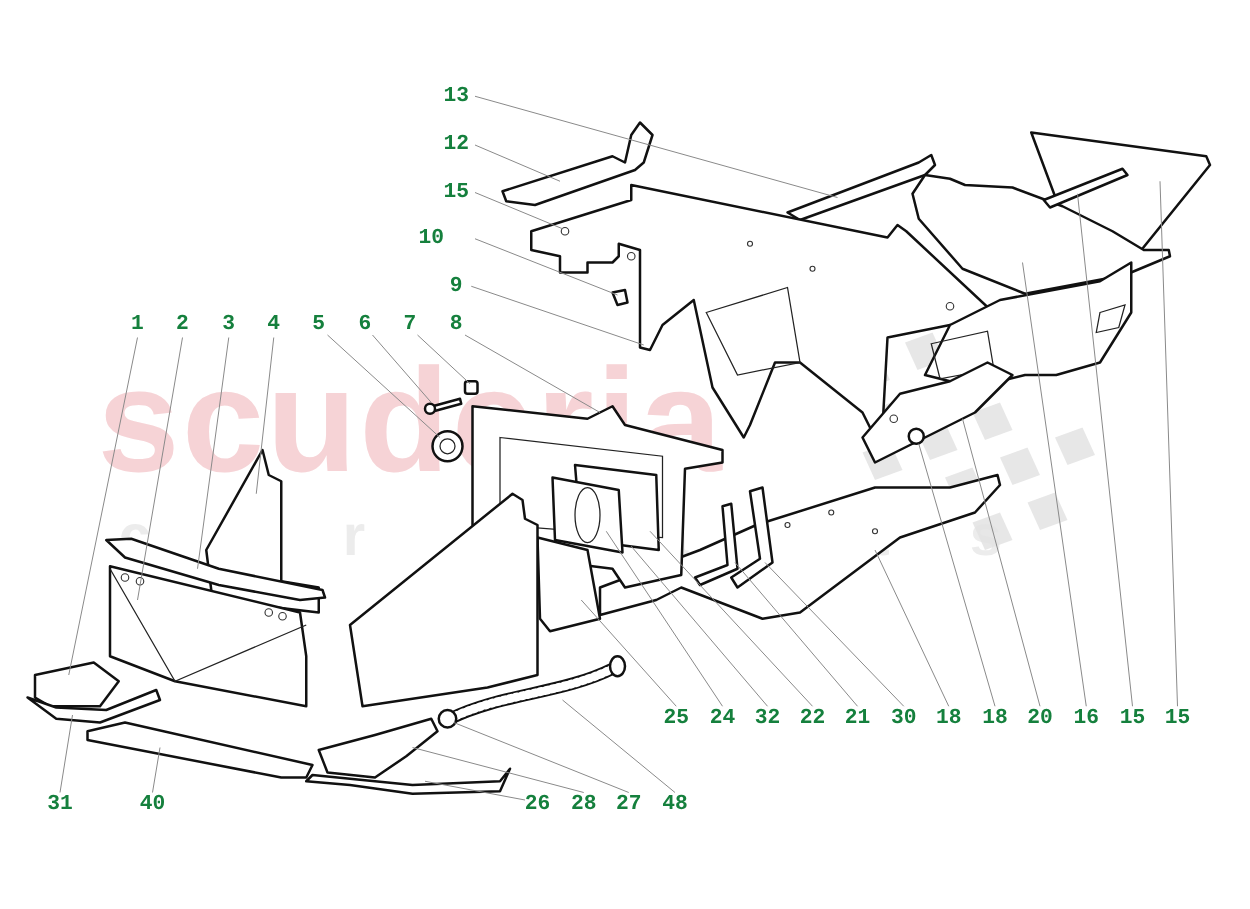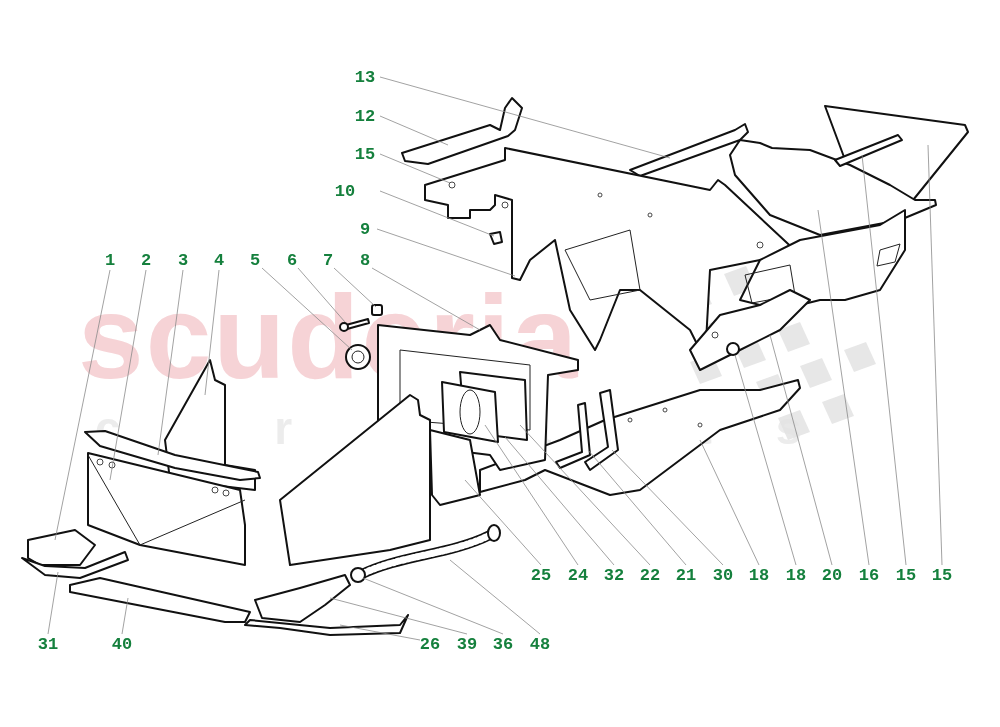--- a/index.html
+++ b/index.html
@@ -226,18 +226,18 @@
   <div class="label" style="left:832px;top:575px">20</div>
   <div class="label" style="left:796px;top:575px">18</div>
   <div class="label" style="left:759px;top:575px">18</div>
   <div class="label" style="left:723px;top:575px">30</div>
   <div class="label" style="left:686px;top:575px">21</div>
   <div class="label" style="left:650px;top:575px">22</div>
   <div class="label" style="left:614px;top:575px">32</div>
   <div class="label" style="left:578px;top:575px">24</div>
   <div class="label" style="left:541px;top:575px">25</div>
   <div class="label" style="left:540px;top:644px">48</div>
-  <div class="label" style="left:503px;top:644px">36</div>
-  <div class="label" style="left:467px;top:644px">39</div>
+  <div class="label" style="left:503px;top:644px">27</div>
+  <div class="label" style="left:467px;top:644px">28</div>
   <div class="label" style="left:430px;top:644px">26</div>
   <div class="label" style="left:122px;top:644px">40</div>
   <div class="label" style="left:48px;top:644px">31</div>
 </div>
 
 </body></html>

